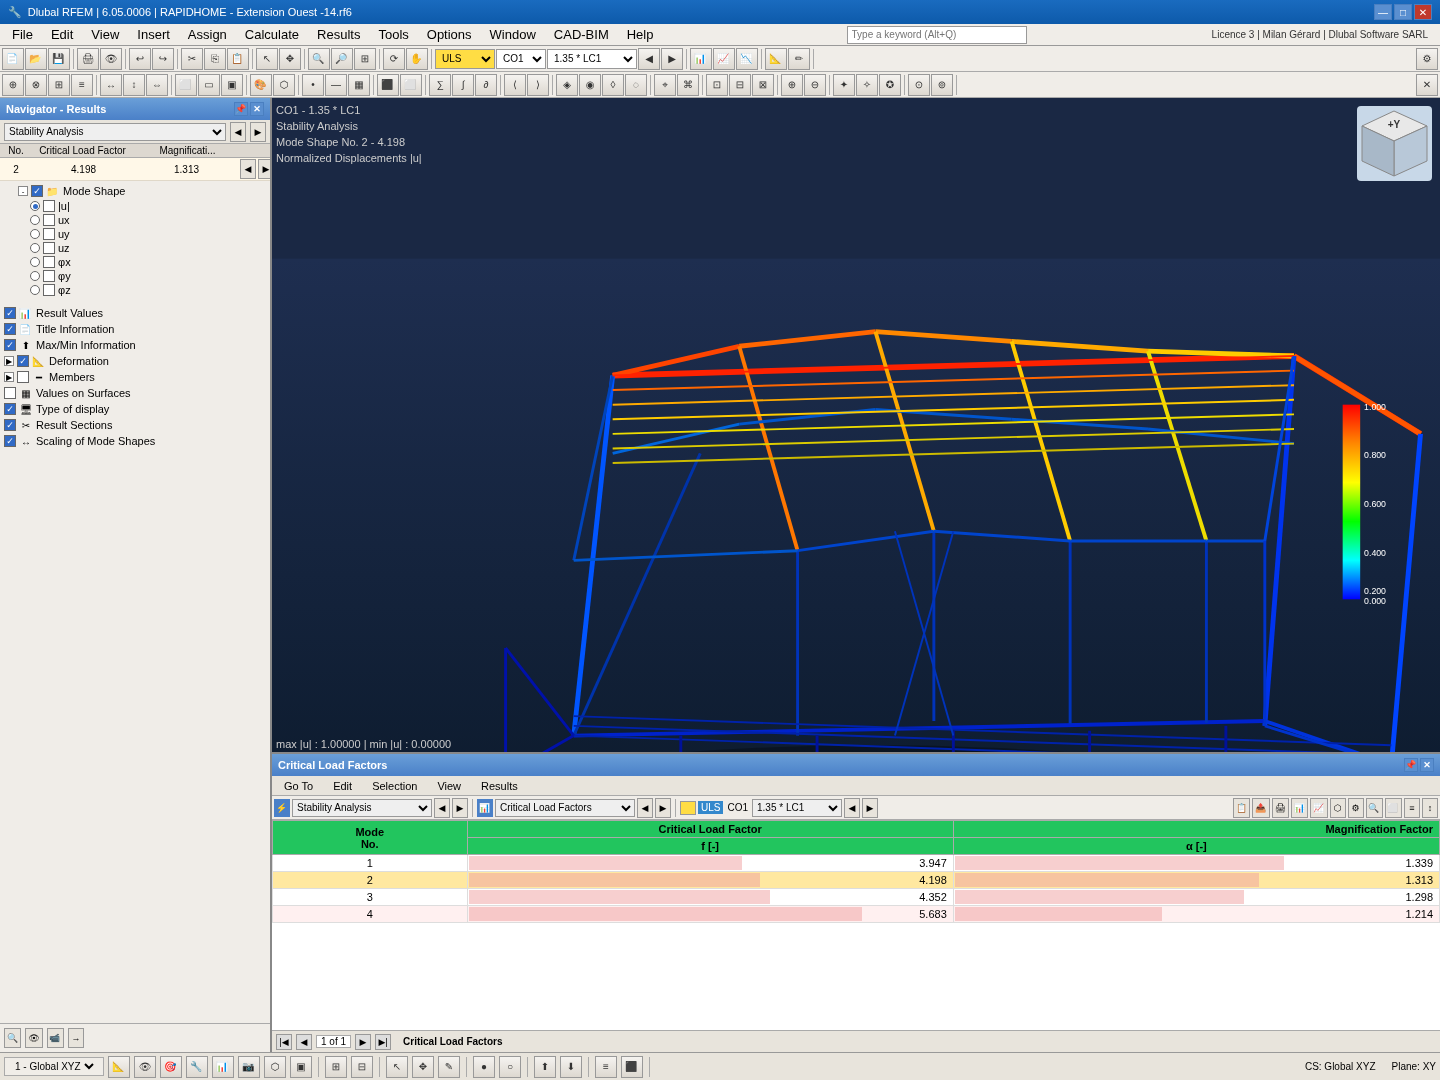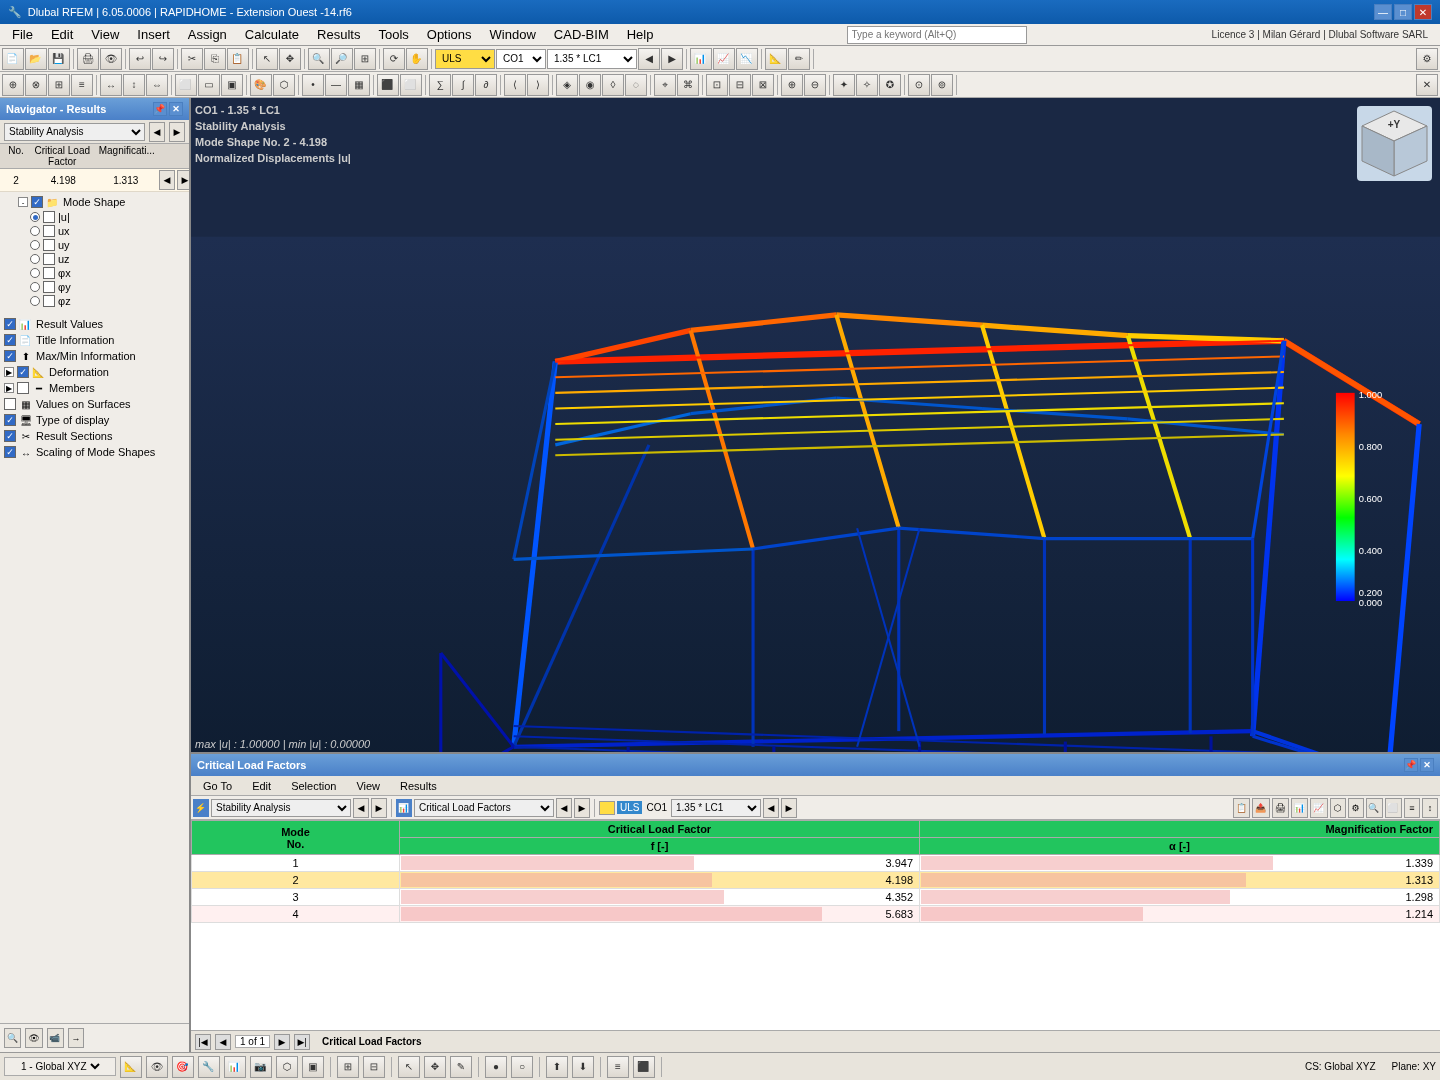--- a/index.html
+++ b/index.html
@@ -76,21 +76,21 @@
 
     
     #main-layout {
       display: flex;
       height: calc(1080px - 24px - 22px - 52px - 28px);
       
     }
 
     
     #navigator {
-      width: 191px;
+      width: 272px;
       background: #f0ede8;
       border-right: 2px solid #888;
       display: flex;
       flex-direction: column;
       overflow: hidden;
     }
     #navigator-header {
       height: 22px;
       background: linear-gradient(to bottom, #6a9fd8, #4a80c8);
       color: white;
@@ -224,21 +224,20 @@
     }
 
     #viewport-info {
       position: absolute;
       top: 4px;
       left: 4px;
       color: #cccccc;
       font-size: 11px;
       line-height: 16px;
       z-index: 10;
-      font-weight: bold;
     }
 
     
     #structure-canvas {
       width: 100%;
       height: 100%;
       position: absolute;
       top: 0; left: 0;
     }
 
@@ -252,21 +251,20 @@
       z-index: 10;
     }
 
     #max-min-info {
       position: absolute;
       bottom: 8px;
       left: 4px;
       color: #cccccc;
       font-size: 11px;
       z-index: 10;
-      font-style: italic;
     }
 
     
     #bottom-panel {
       position: absolute;
       bottom: 0;
       left: 0;
       right: 0;
       height: 300px;
       background: #f0ede8;
@@ -374,21 +372,21 @@
       height: 28px;
       background: #e8e4dc;
       border-top: 1px solid #999;
       display: flex;
       align-items: center;
       padding: 0 4px;
       gap: 4px;
       font-size: 10px;
     }
     .status-item {
-      padding: 2px 12px;
+      padding: 2px 6px;
       border: 1px solid #aaa;
       background: #f0ede8;
       font-size: 10px;
     }
 
     .small-btn {
       height: 20px;
       min-width: 16px;
       background: #e8e4dc;
       border: 1px solid #999;

